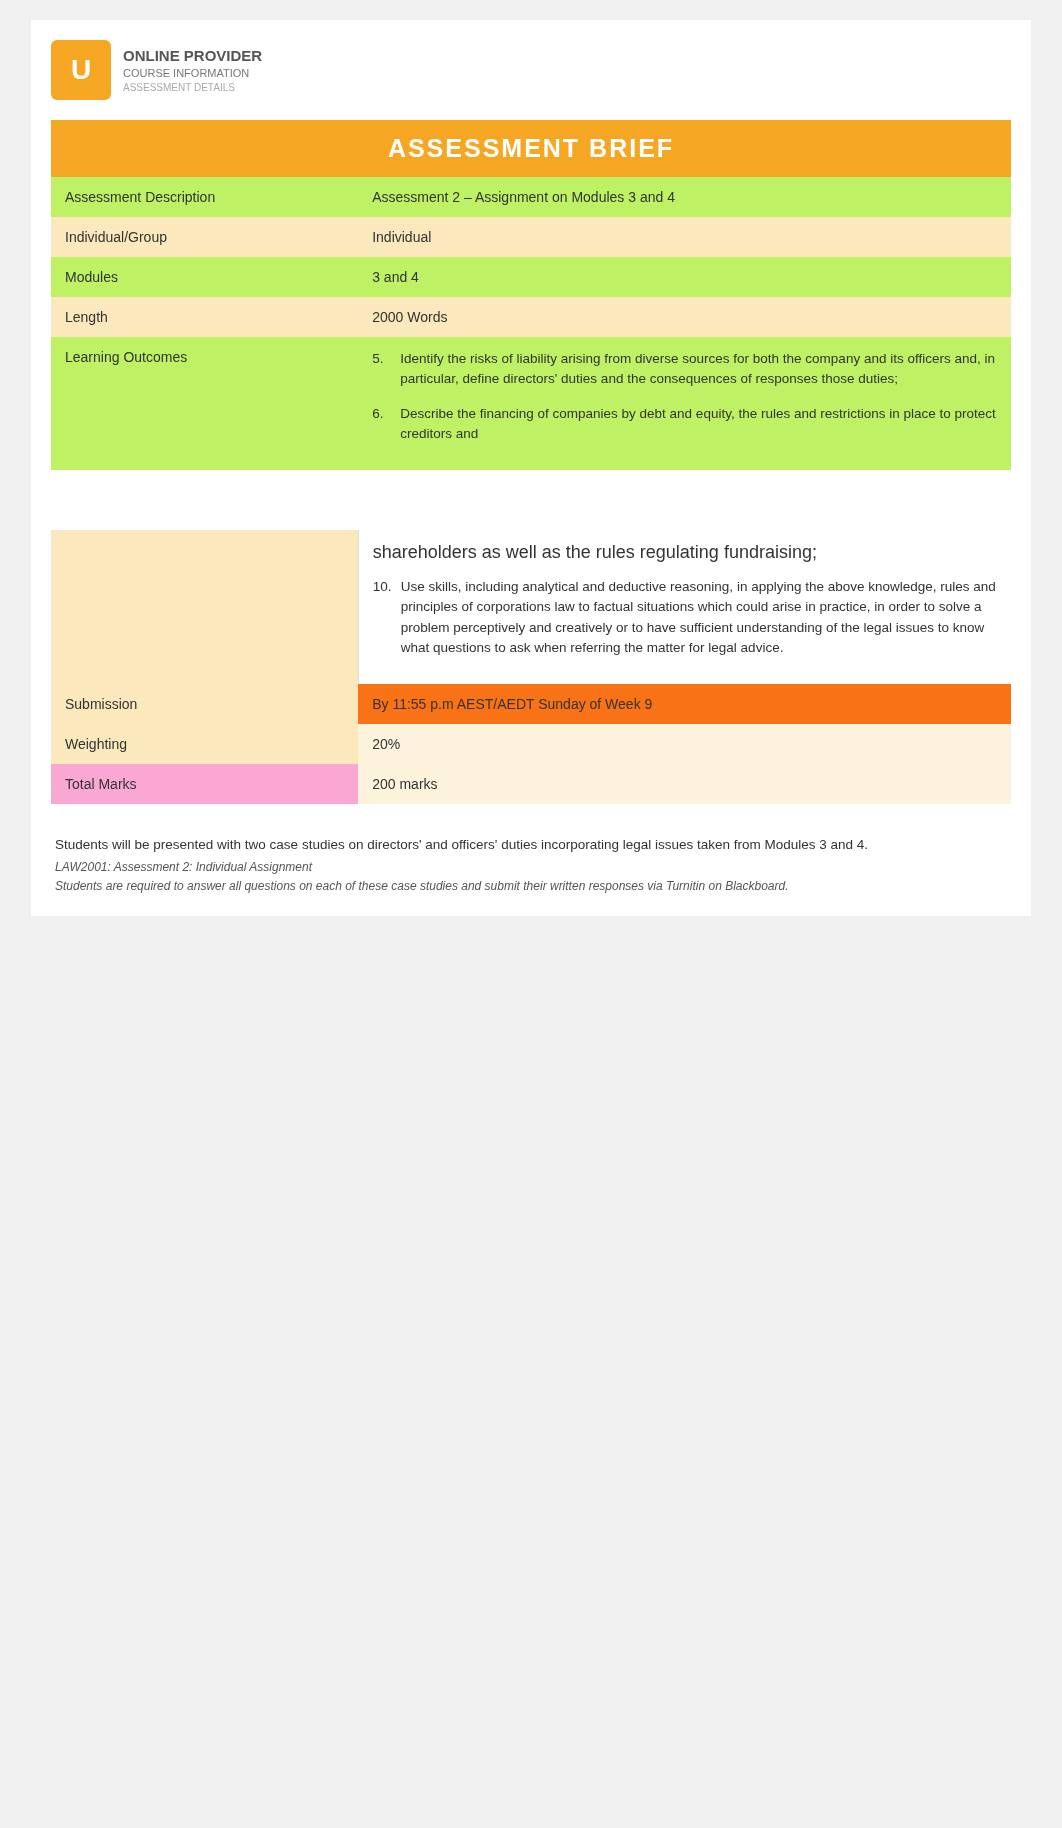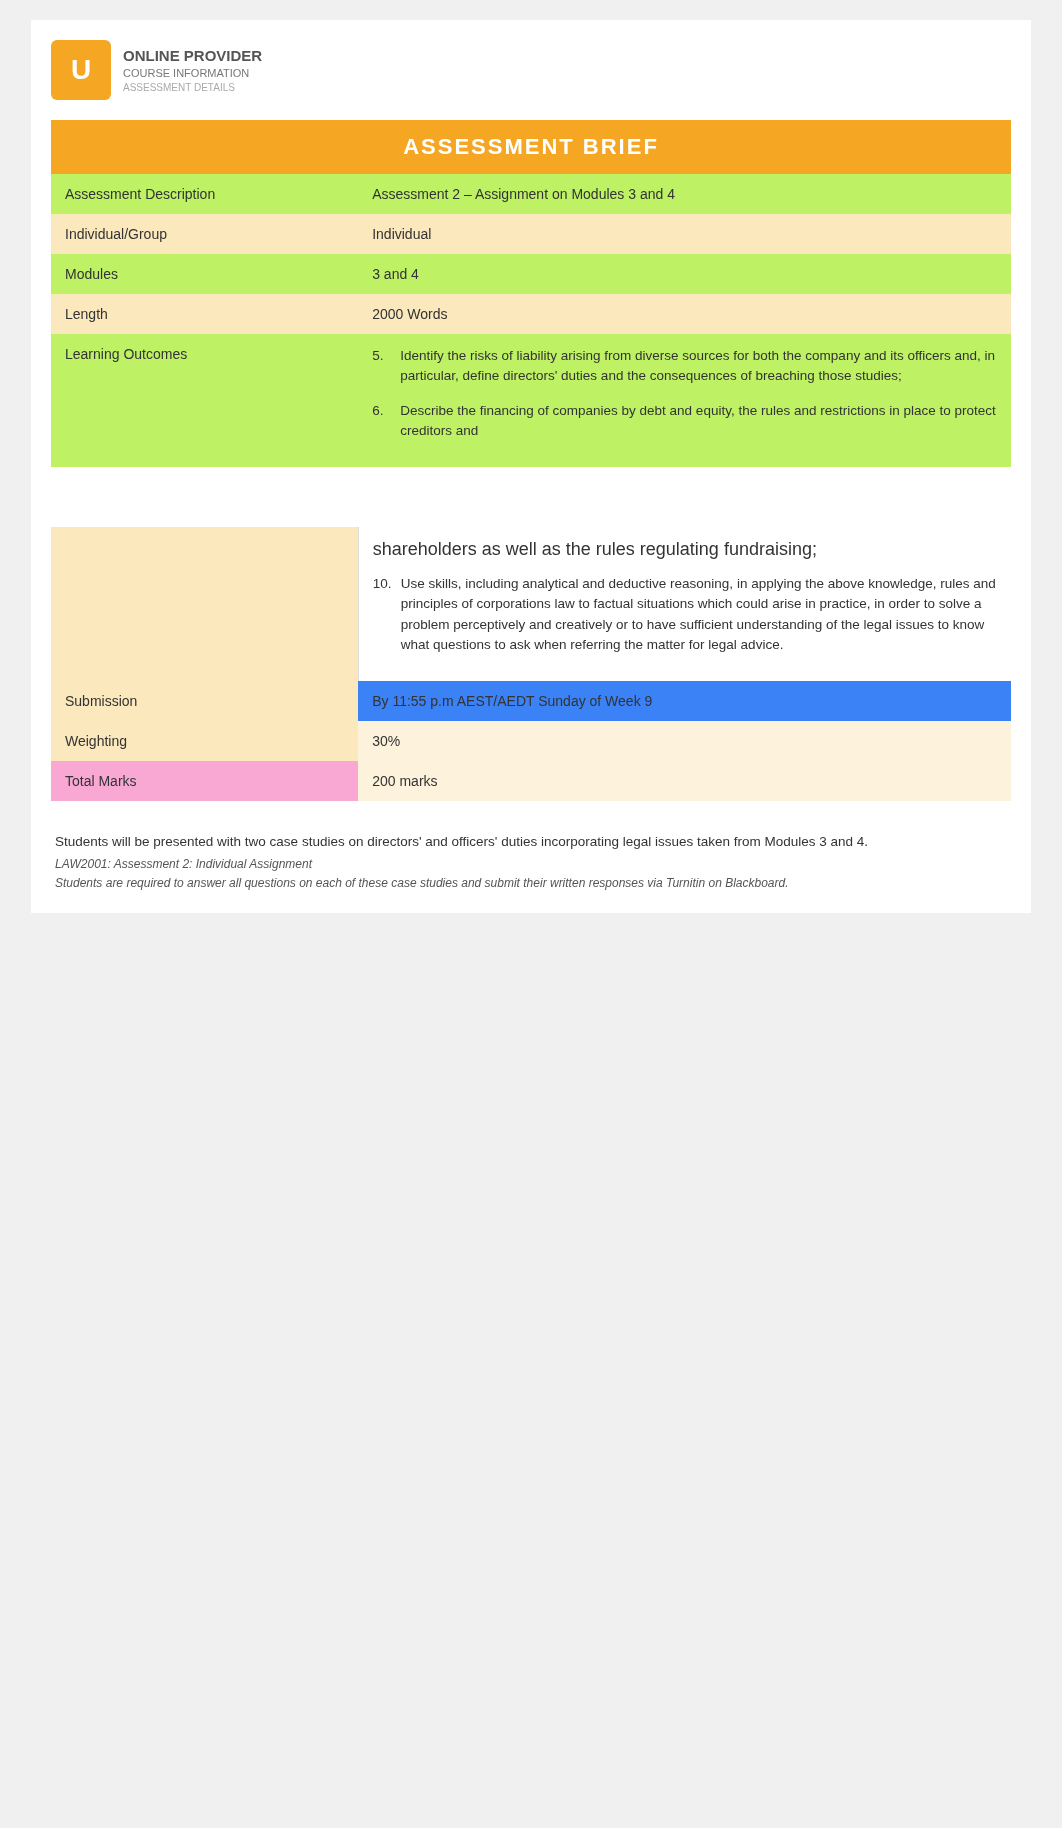--- a/index.html
+++ b/index.html
@@ -63,21 +63,21 @@
     .assessment-table {
       width: 100%;
       border-collapse: collapse;
       margin-bottom: 0;
     }
 
     .assessment-title-row td {
       background: #F5A623;
       text-align: center;
       padding: 14px;
-      font-size: 22px;
+      font-size: 25px;
       font-weight: bold;
       color: #fff;
       letter-spacing: 2px;
     }
 
     .table-row-odd {
       background: #FBE8BC;
     }
     .table-row-even {
       background: #bef264;
@@ -209,21 +209,21 @@
       <td class="label-cell">Length</td>
       <td class="value-cell">2000 Words</td>
     </tr>
 
     <tr class="table-row-even">
       <td class="label-cell">Learning Outcomes</td>
       <td class="value-cell">
         <ul class="learning-outcomes-list">
           <li>
             <span class="li-num">5.</span>
-            <span>Identify the risks of liability arising from diverse sources for both the company and its officers and, in particular, define directors' duties and the consequences of breaching those studies;</span>
+            <span>Identify the risks of liability arising from diverse sources for both the company and its officers and, in particular, define directors' duties and the consequences of responses those duties;</span>
           </li>
           <li>
             <span class="li-num">6.</span>
             <span>Describe the financing of companies by debt and equity, the rules and restrictions in place to protect creditors and</span>
           </li>
         </ul>
       </td>
     </tr>
   </tbody>
     </table>
@@ -240,26 +240,26 @@
           <li>
             <span class="li-num">10.</span>
             <span>Use skills, including analytical and deductive reasoning, in applying the above knowledge, rules and principles of corporations law to factual situations which could arise in practice, in order to solve a problem perceptively and creatively or to have sufficient understanding of the legal issues to know what questions to ask when referring the matter for legal advice.</span>
           </li>
         </ul>
       </td>
     </tr>
 
     <tr class="table-row-odd">
       <td class="label-cell" style="background:#FBE8BC;">Submission</td>
-      <td class="value-cell" style="background:#3b82f6;margin-left:20px;">By 11:55 p.m AEST/AEDT Sunday of Week 9</td>
+      <td class="value-cell" style="background:#f97316;margin-left:20px;">By 11:55 p.m AEST/AEDT Sunday of Week 9</td>
     </tr>
 
     <tr class="table-row-even">
       <td class="label-cell" style="background:#FBE8BC;">Weighting</td>
-      <td class="value-cell" style="background:#FDF3DC;">30%</td>
+      <td class="value-cell" style="background:#FDF3DC;">20%</td>
     </tr>
 
     <tr class="table-row-odd">
       <td class="label-cell" style="background:#f9a8d4;">Total Marks</td>
       <td class="value-cell" style="background:#FDF3DC;">200 marks</td>
     </tr>
   </tbody>
     </table>
 
   <div class="task-section">

